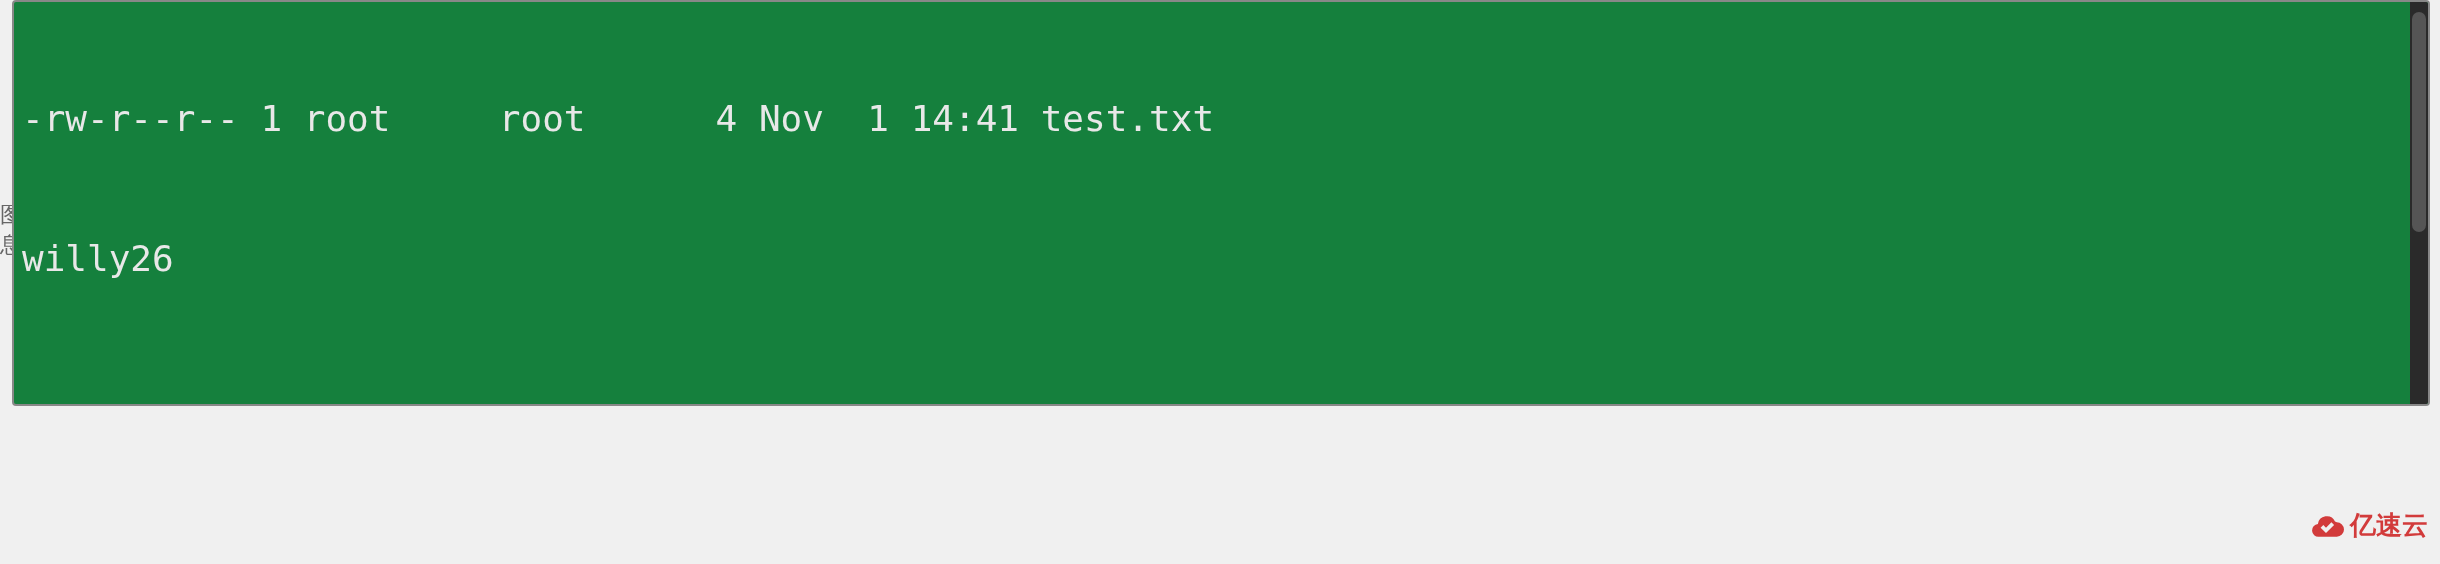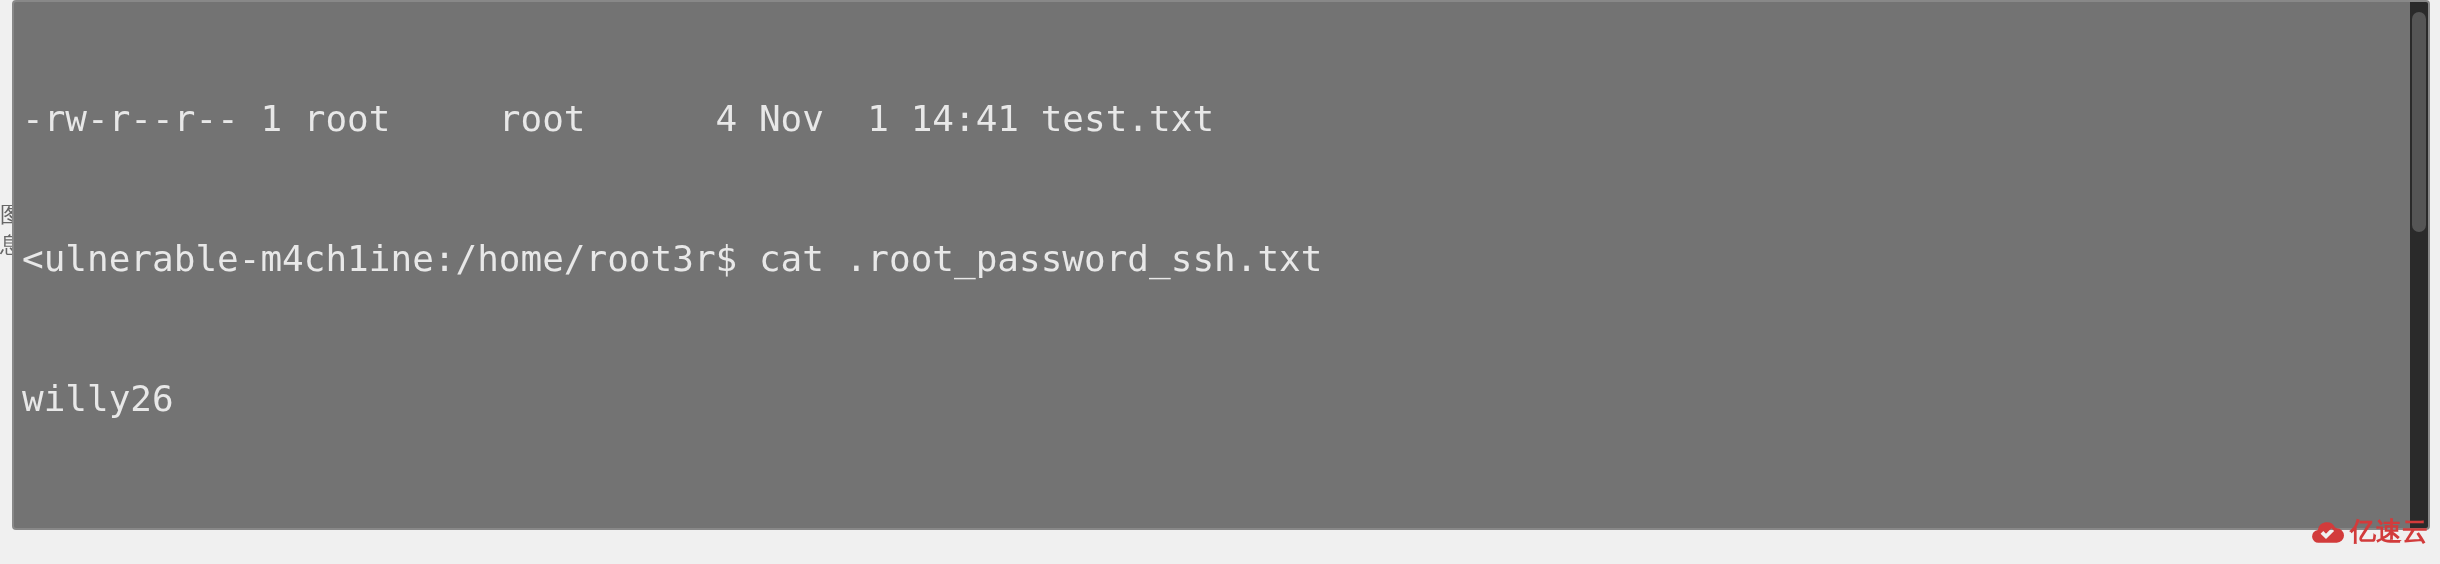--- a/index.html
+++ b/index.html
@@ -9,29 +9,29 @@
     }
     body {
       background: #f0f0f0;
       font-family: "Menlo", "Monaco", "Consolas", monospace;
       width: 2440px;
       height: 564px;
       position: relative;
       overflow: hidden;
     }
     .terminal {
-      background: #737373;
+      background: #15803d;
       color: #e8e8e8;
       font-size: 36px;
       line-height: 1.3;
       padding: 0 8px 24px 8px;
       border: 2px solid #888;
       border-radius: 4px;
       width: 2418px;
-      height: 530px;
+      height: 406px;
       position: absolute;
       top: 0;
       left: 12px;
       overflow: hidden;
       white-space: pre-wrap;
       word-break: break-all;
     }
     .line {
       display: block;
     }
@@ -48,21 +48,21 @@
       right: 2px;
       top: 10px;
       width: 14px;
       height: 220px;
       background: #555;
       border-radius: 7px;
     }
     .watermark {
       position: absolute;
       right: 12px;
-      bottom: 15px;
+      bottom: 21px;
       color: #d23b3b;
       font-family: sans-serif;
       font-size: 26px;
       font-weight: bold;
       display: flex;
       align-items: center;
       gap: 6px;
     }
     .watermark-icon {
       width: 36px;
@@ -80,21 +80,20 @@
 </head>
 <body>
 
 <div class="left-edge">
   <div>图</div>
   <div>息</div>
 </div>
 
 <div class="terminal">
   <span class="line">-rw-r--r-- 1 root     root      4 Nov  1 14:41 test.txt</span>
-  <span class="line">&lt;ulnerable-m4ch1ine:/home/root3r$ cat .root_password_ssh.txt</span>
   <span class="line">willy26</span>
   
   
   
   
   
   <div class="scrollbar">
     <div class="scrollbar-thumb"></div>
   </div>
 </div>

